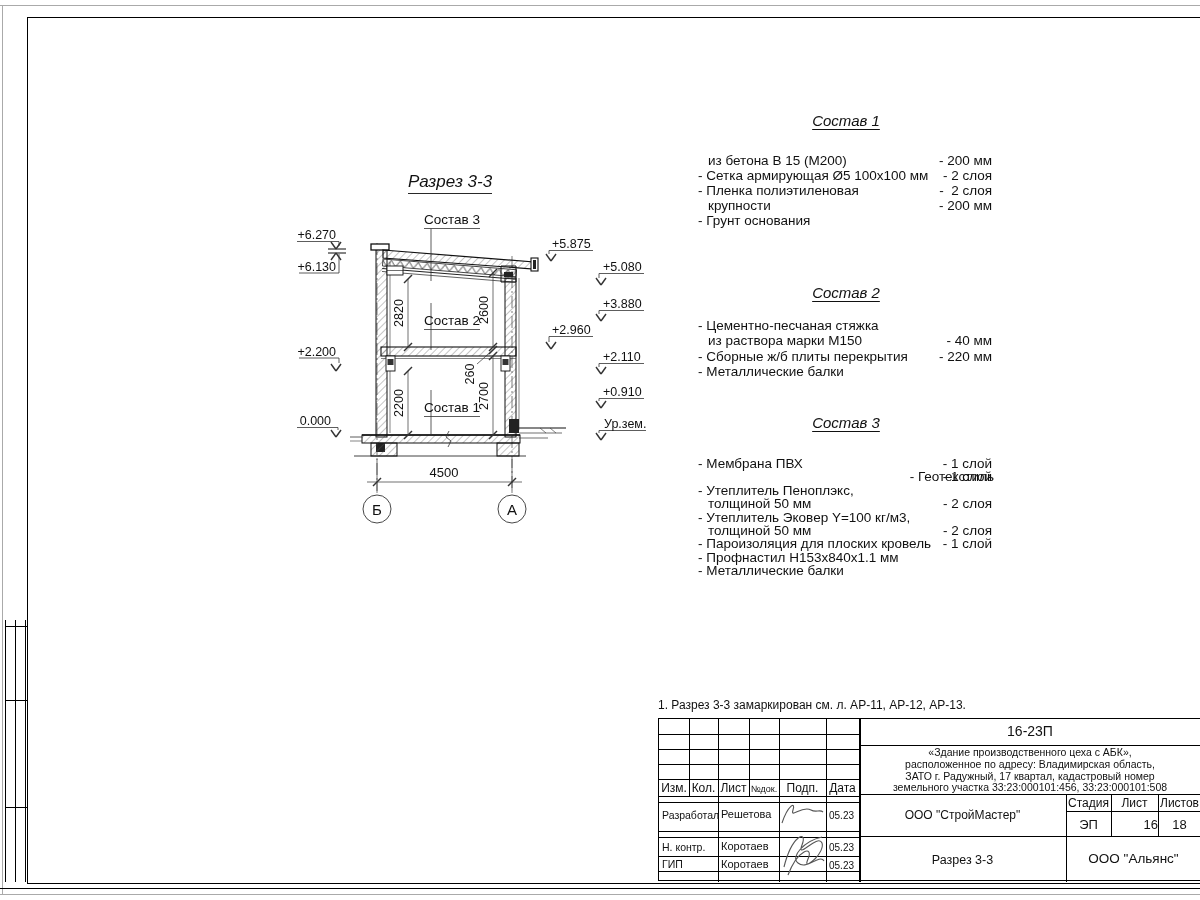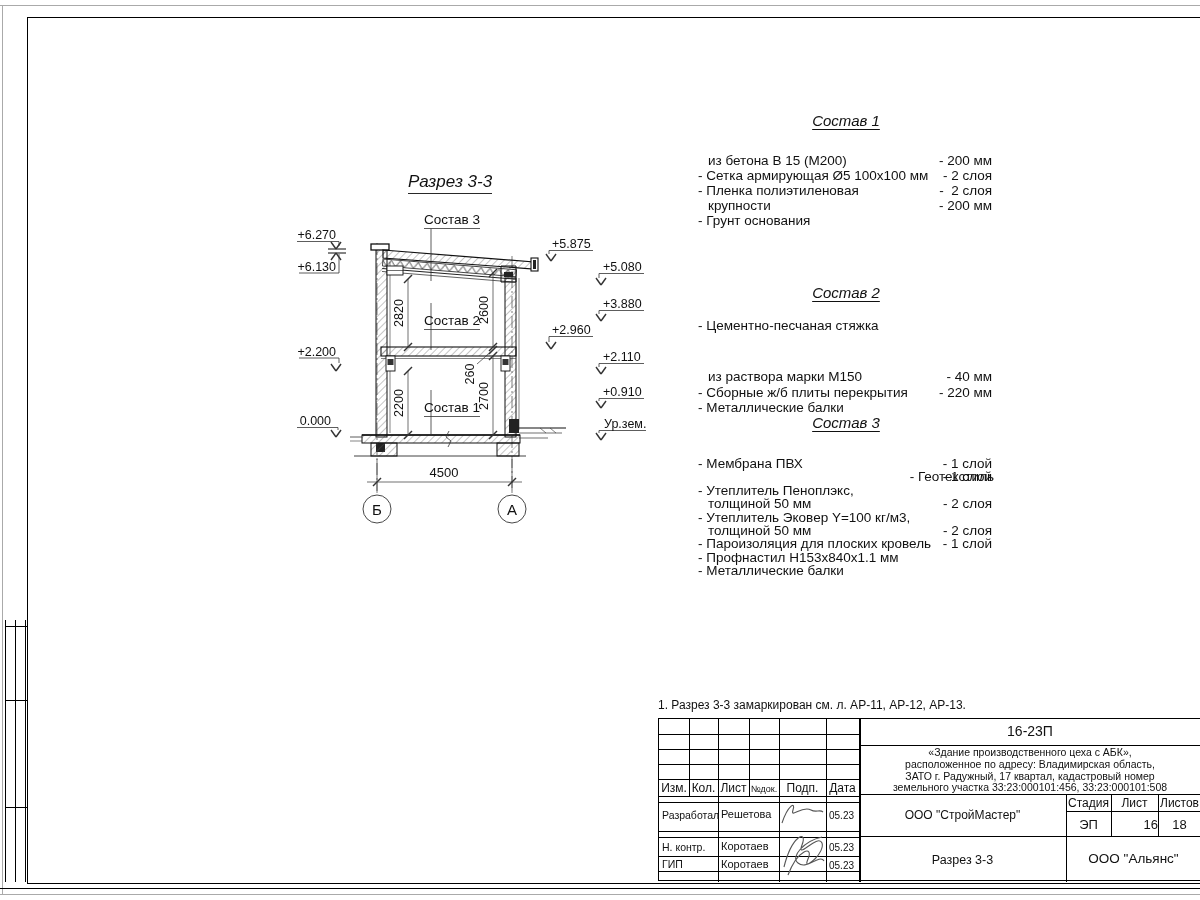--- a/index.html
+++ b/index.html
@@ -267,21 +267,21 @@
       <div class="spec-row" style="height: 15.1px;"><span class="t">- Сетка армирующая Ø5 100х100 мм</span><span class="v">- 2 слоя</span></div>
       <div class="spec-row" style="height: 15.1px;"><span class="t">- Пленка полиэтиленовая</span><span class="v">-  2 слоя</span></div>
       <div class="spec-row indent" style="height: 15.1px;"><span class="t">крупности</span><span class="v">- 200 мм</span></div>
       <div class="spec-row" style="height: 15.1px;"><span class="t">- Грунт основания</span><span class="v"></span></div>
     </div>
 </div>
 <div class="spec" style="top:284px;">
   <div class="spec-title">Состав 2</div>
   <div class="spec-rows" style="margin-top:17px;--lh:15.3px;">
       <div class="spec-row" style="height: 15.3px;"><span class="t">- Цементно-песчаная стяжка</span><span class="v"></span></div>
-      <div class="spec-row indent" style="height: 15.3px; margin-top: 36px;"><span class="t">из раствора марки М150</span><span class="v">- 40 мм</span></div>
+      <div class="spec-row indent" style="height: 15.3px;"><span class="t">из раствора марки М150</span><span class="v">- 40 мм</span></div>
       <div class="spec-row" style="height: 15.3px;"><span class="t">- Сборные ж/б плиты перекрытия</span><span class="v">- 220 мм</span></div>
       <div class="spec-row" style="height: 15.3px;"><span class="t">- Металлические балки</span><span class="v"></span></div>
     </div>
 </div>
 <div class="spec" style="top:414px;">
   <div class="spec-title">Состав 3</div>
   <div class="spec-rows" style="margin-top:25px;--lh:13.4px;">
       <div class="spec-row" style="height: 13.4px;"><span class="t">- Мембрана ПВХ</span><span class="v">- 1 слой</span></div>
       <div class="spec-row" style="height: 13.4px; text-align: right;"><span class="t">- Геотекстиль</span><span class="v">- 1 слой</span></div>
       <div class="spec-row" style="height: 13.4px;"><span class="t">- Утеплитель Пеноплэкс,</span><span class="v"></span></div>

